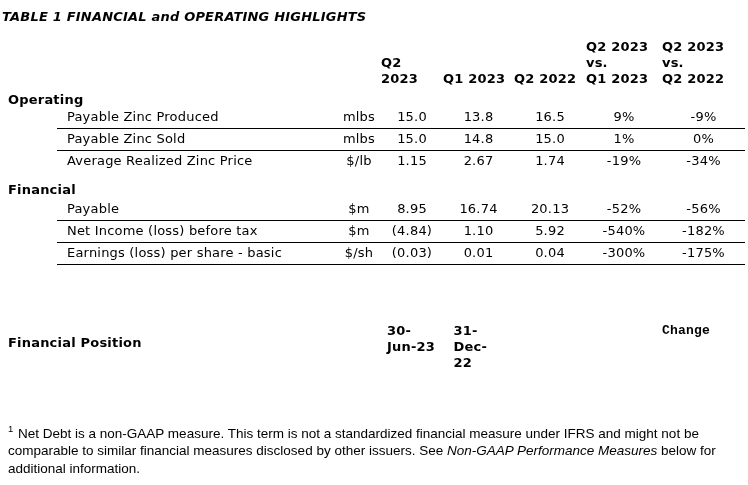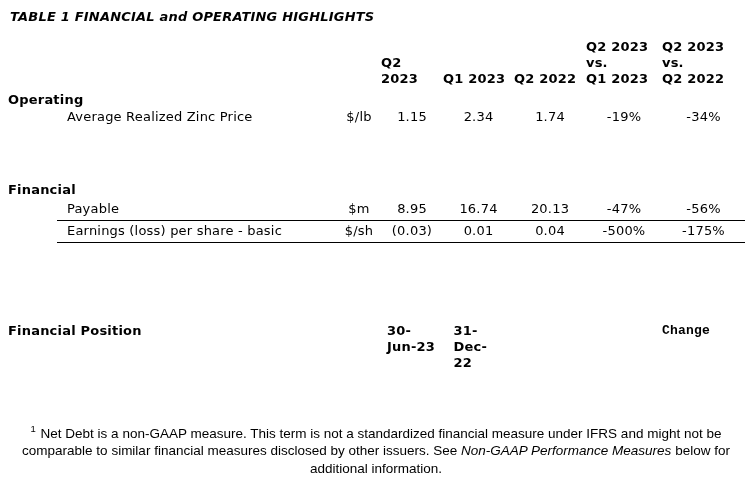--- a/index.html
+++ b/index.html
@@ -6,21 +6,21 @@
     margin: 0; padding: 0;
     width: 748px; height: 485px;
     background: #ffffff;
     color: #000000;
     font-family: "DejaVu Sans", sans-serif;
     overflow: hidden;
   }
   .page { position: relative; width: 748px; height: 485px; }
 
   .title {
-    position: absolute; left: 10px; top: 9px;
+    position: absolute; left: 2px; top: 9px;
     font-size: 13px; font-weight: bold; font-style: italic;
     letter-spacing: 0.2px;
     white-space: nowrap;
   }
 
   table.tbl {
     position: absolute; left: 57px;
     width: 688px;
     border-collapse: collapse;
     table-layout: fixed;
@@ -66,21 +66,21 @@
   .wrap-label { display: inline-block; max-width: 250px; line-height: 17px; }
 
   sup.ref {
     font-size: 9px; vertical-align: super; line-height: 0;
     margin-left: 3px;
   }
 
   .footnote {
     position: absolute; left: 8px; top: 420px; width: 736px;
     font-family: "Liberation Sans", sans-serif;
-    font-size: 13.5px; line-height: 17.5px; text-align: center;
+    font-size: 13.5px; line-height: 17.5px;
   }
   .footnote sup { font-size: 9.5px; margin-left: 0; margin-right: 1px; }
   .footnote i { font-style: italic; }
 </style>
 </head>
 <body>
 
 <div class="page">
 
   <div class="title">TABLE 1 FINANCIAL and OPERATING HIGHLIGHTS</div>
@@ -117,25 +117,43 @@
     <colgroup>
       <col class="c-label">
         <col class="c-unit">
         <col class="c-v1">
         <col class="c-v2">
         <col class="c-v3">
         <col class="c-v4">
         <col class="c-v5">
     </colgroup>
     <tbody>
+      <tr class="ruled">
+        <td class="lbl">Payable Zinc Produced</td>
+        <td class="unit">mlbs</td>
+        <td class="num">15.0</td>
+        <td class="num">13.8</td>
+        <td class="num">16.5</td>
+        <td class="num">9%</td>
+        <td class="num">-9%</td>
+      </tr>
+      <tr class="ruled">
+        <td class="lbl">Payable Zinc Sold</td>
+        <td class="unit">mlbs</td>
+        <td class="num">15.0</td>
+        <td class="num">14.8</td>
+        <td class="num">15.0</td>
+        <td class="num">1%</td>
+        <td class="num">0%</td>
+      </tr>
       <tr>
         <td class="lbl">Average Realized Zinc Price</td>
         <td class="unit">$/lb</td>
         <td class="num">1.15</td>
-        <td class="num">2.34</td>
+        <td class="num">2.67</td>
         <td class="num">1.74</td>
         <td class="num">-19%</td>
         <td class="num">-34%</td>
       </tr>
     </tbody>
   </table>
 
   <div class="sec-heading" style="top:182px;">Financial</div>
   <table class="tbl" style="top:199px;">
     <colgroup>
@@ -147,36 +165,45 @@
         <col class="c-v4">
         <col class="c-v5">
     </colgroup>
     <tbody>
       <tr class="ruled">
         <td class="lbl">Payable</td>
         <td class="unit">$m</td>
         <td class="num">8.95</td>
         <td class="num">16.74</td>
         <td class="num">20.13</td>
-        <td class="num">-47%</td>
+        <td class="num">-52%</td>
         <td class="num">-56%</td>
+      </tr>
+      <tr class="ruled">
+        <td class="lbl">Net Income (loss) before tax</td>
+        <td class="unit">$m</td>
+        <td class="num">(4.84)</td>
+        <td class="num">1.10</td>
+        <td class="num">5.92</td>
+        <td class="num">-540%</td>
+        <td class="num">-182%</td>
       </tr>
       <tr class="ruled">
         <td class="lbl">Earnings (loss) per share - basic</td>
         <td class="unit">$/sh</td>
         <td class="num">(0.03)</td>
         <td class="num">0.01</td>
         <td class="num">0.04</td>
-        <td class="num">-500%</td>
+        <td class="num">-300%</td>
         <td class="num">-175%</td>
       </tr>
     </tbody>
   </table>
 
-  <div class="sec-heading" style="top:323px;">Financial Position</div>
+  <div class="sec-heading" style="top:335px;">Financial Position</div>
   <table class="tbl" style="top:321px;">
     <colgroup>
       <col class="c-label">
         <col class="c-unit">
         <col class="c-v1">
         <col class="c-v2">
         <col class="c-v3">
         <col class="c-v4">
         <col class="c-v5">
     </colgroup>

